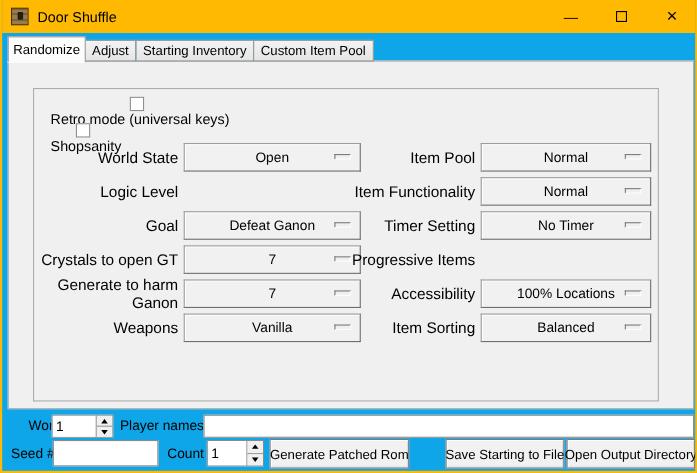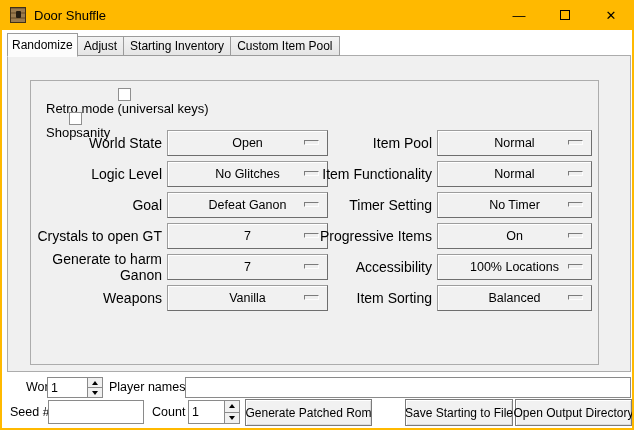--- a/index.html
+++ b/index.html
@@ -1,20 +1,20 @@
 <!DOCTYPE html>
 <html><head>
 <meta charset="utf-8">
 <style>
   * { margin:0; padding:0; box-sizing:border-box; }
   html,body { background:#888; }
   body { font-family:"Liberation Sans","DejaVu Sans",sans-serif; font-size:12.5px; color:#000; }
 
   #window{
-    position:relative; width:634px; height:430px; background:#ffffff;
+    position:relative; width:634px; height:430px; background:#0ea5e9;
     border-left:2px solid var(--accent); border-right:2px solid var(--accent);
     border-bottom:2px solid var(--accent); overflow:hidden;
   }
   :root{ --accent:#ffb900; --face:#f0f0f0; --tabborder:#9b9b9b; --paneborder:#acacac; }
 
   
   .titlebar{
     position:absolute; left:-2px; top:0; width:634px; height:30px; background:var(--accent);
     display:flex; align-items:center;
   }
@@ -163,24 +163,20 @@
   <div class="optcol left">
     <div class="optrow">
       <span class="optlabel">World State</span>
       <div class="optmenu">
         <span>Open</span>
         <span class="indicator"></span>
       </div>
     </div>
     <div class="optrow">
       <span class="optlabel">Logic Level</span>
-      <div class="optmenu">
-        <span>No Glitches</span>
-        <span class="indicator"></span>
-      </div>
     </div>
     <div class="optrow">
       <span class="optlabel">Goal</span>
       <div class="optmenu">
         <span>Defeat Ganon</span>
         <span class="indicator"></span>
       </div>
     </div>
     <div class="optrow">
       <span class="optlabel">Crystals to open GT</span>
@@ -222,24 +218,20 @@
     </div>
     <div class="optrow">
       <span class="optlabel">Timer Setting</span>
       <div class="optmenu">
         <span>No Timer</span>
         <span class="indicator"></span>
       </div>
     </div>
     <div class="optrow">
       <span class="optlabel">Progressive Items</span>
-      <div class="optmenu">
-        <span>On</span>
-        <span class="indicator"></span>
-      </div>
     </div>
     <div class="optrow">
       <span class="optlabel">Accessibility</span>
       <div class="optmenu">
         <span>100% Locations</span>
         <span class="indicator"></span>
       </div>
     </div>
     <div class="optrow">
       <span class="optlabel">Item Sorting</span>

